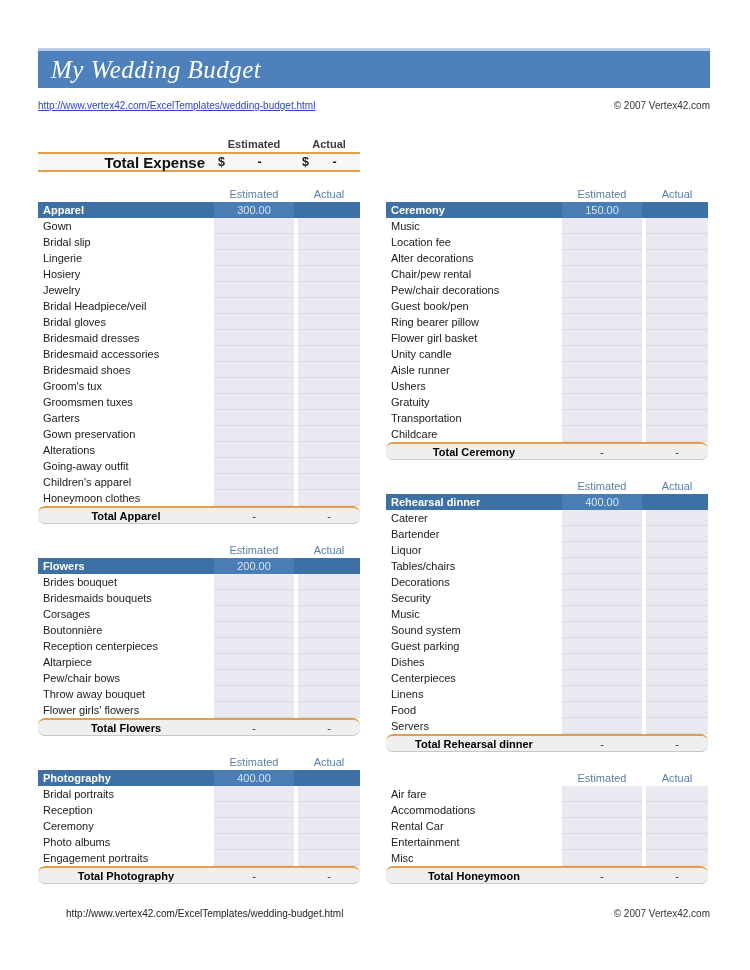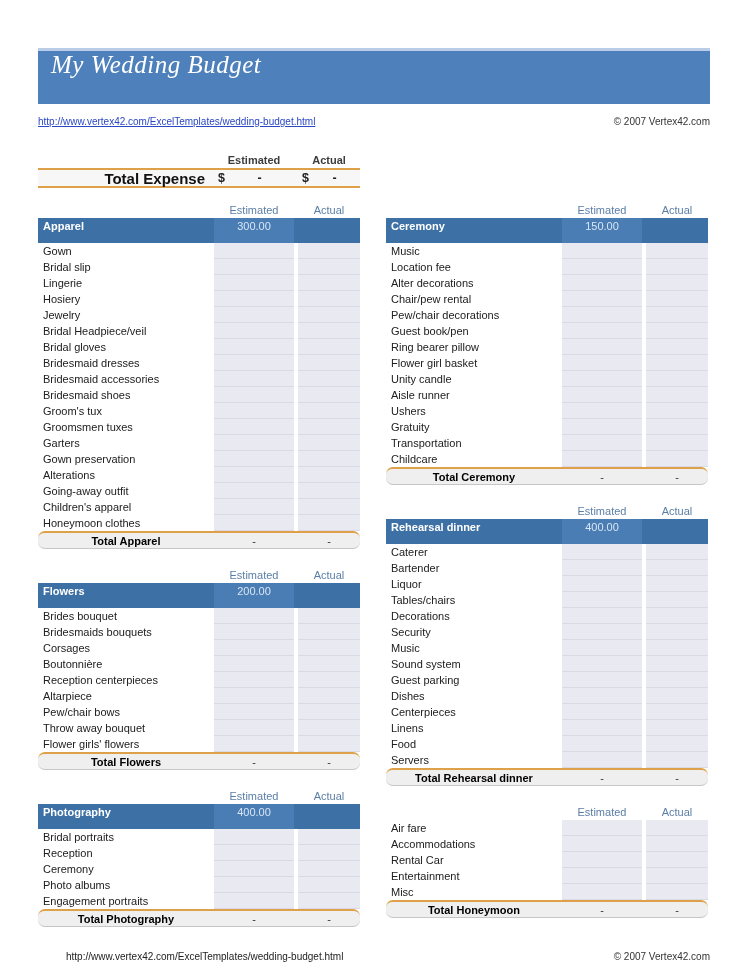--- a/index.html
+++ b/index.html
@@ -6,24 +6,24 @@
   html, body { background: #ffffff; }
   body {
     width: 750px; height: 970px; overflow: hidden;
     font-family: "Liberation Sans", sans-serif;
     color: #202020;
   }
   .page { padding: 48px 40px 0 38px; }
 
   
   .banner {
-    height: 56px;
+    height: 40px;
     background: linear-gradient(180deg, var(--banner-blue, #4e80bc) 0%, var(--banner-blue, #4e80bc) 100%);
     border-top: 3px solid var(--banner-highlight, #b9cde6);
-    display: flex; padding-left: 13px;
+    display: flex; align-items: center; padding-left: 13px;
   }
   .banner-title {
     font-family: "Liberation Serif", serif; font-style: italic;
     font-size: 25px; color: #ffffff; letter-spacing: .5px;
   }
 
   
   .meta-row {
     display: flex; justify-content: space-between; align-items: baseline;
     margin-top: 12px; font-size: 10px;
@@ -58,21 +58,21 @@
   .sum-cell { display: flex; align-items: center; font-weight: bold; font-size: 12.5px; color: #222222; }
   .sum-cell .cur { padding-left: 4px; }
   .sum-cell .val { flex: 1; text-align: center; }
 
   
   .tables { display: flex; gap: 26px; margin-top: 13px; }
   .col { width: 322px; flex: 0 0 322px; }
   .section + .section { margin-top: 17px; }
 
   .sec-header {
-    display: flex; align-items: stretch; height: 25px;
+    display: flex; align-items: stretch; height: 16px;
     background: var(--section-header-blue, #3d71a6);
   }
   .sec-name {
     color: #ffffff; font-weight: bold; font-size: 11px;
     padding-left: 5px; line-height: 17px; white-space: nowrap; overflow: hidden;
   }
   .sec-val {
     background: var(--section-header-value-bg, #4a7db3);
     color: var(--section-value-text, #d8e6f6);
     text-align: center; font-size: 11px; line-height: 17px;

